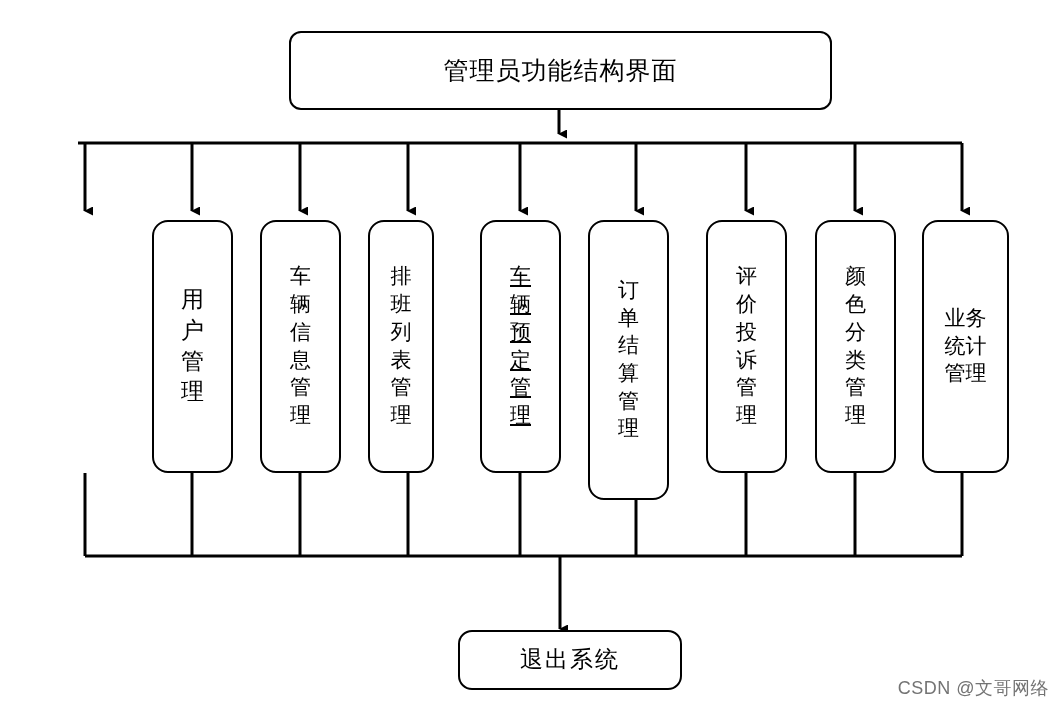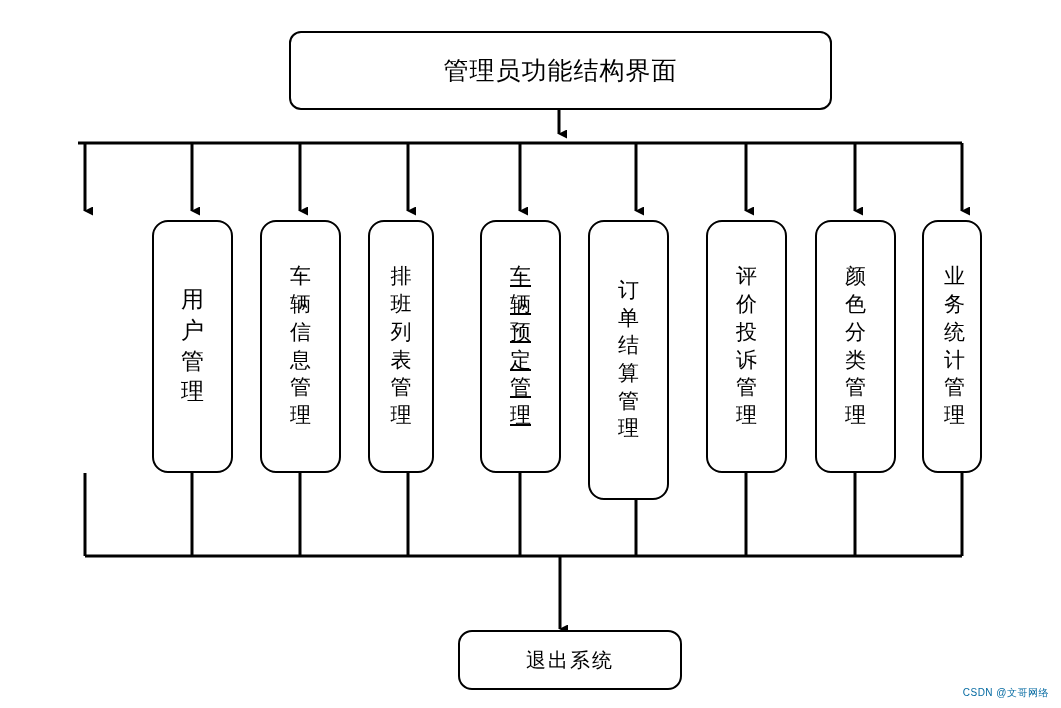--- a/index.html
+++ b/index.html
@@ -45,42 +45,42 @@
   .node.exit {
     border-radius: 14px;
   }
   .root-label {
     font-size: 25px;
     line-height: 1.1;
     letter-spacing: 1px;
     white-space: nowrap;
   }
   .exit-label {
-    font-size: 20px;
+    font-size: 23px;
     line-height: 1.1;
     letter-spacing: 2px;
     white-space: nowrap;
   }
   .leaf-label {
     font-size: 23px;
     line-height: 1.33;
     text-align: center;
     width: 100%;
     word-break: break-all;
     padding: 0 20px;
     box-sizing: border-box;
   }
   .leaf-label.len6 { font-size: 21px; line-height: 1.32; }
   .watermark {
     position: absolute;
     right: 12px;
     bottom: 8px;
     font-family: "Liberation Sans", "DejaVu Sans", sans-serif;
-    font-size: 10px;
-    color: #0369a1;
+    font-size: 18px;
+    color: #737373;
     letter-spacing: 0.5px;
     white-space: nowrap;
   }
 </style>
 </head>
 <body>
 
 <div id="canvas">
 
   <svg id="wires" viewBox="0 0 1061 708" width="1061" height="708" xmlns="http://www.w3.org/2000/svg">
@@ -167,21 +167,21 @@
   </div>
 
   <div class="node leaf" style="left:815px; top:220px; width:81px; height:253px;">
     <span class="leaf-label len6">颜色分类管理</span>
   </div>
 
   <div class="node leaf" style="left:706px; top:220px; width:81px; height:253px;">
     <span class="leaf-label len6">评价投诉管理</span>
   </div>
 
-  <div class="node leaf" style="left:922px; top:220px; width:60px; height:253px;">
+  <div class="node leaf" style="left:922px; top:220px; width:87px; height:253px;">
     <span class="leaf-label len6">业务统计管理</span>
   </div>
 
   <div class="node exit" style="left:458px; top:630px; width:224px; height:60px;">
     <span class="exit-label">退出系统</span>
   </div>
 
   <div class="watermark">CSDN @文哥网络</div>
 
 </div>

